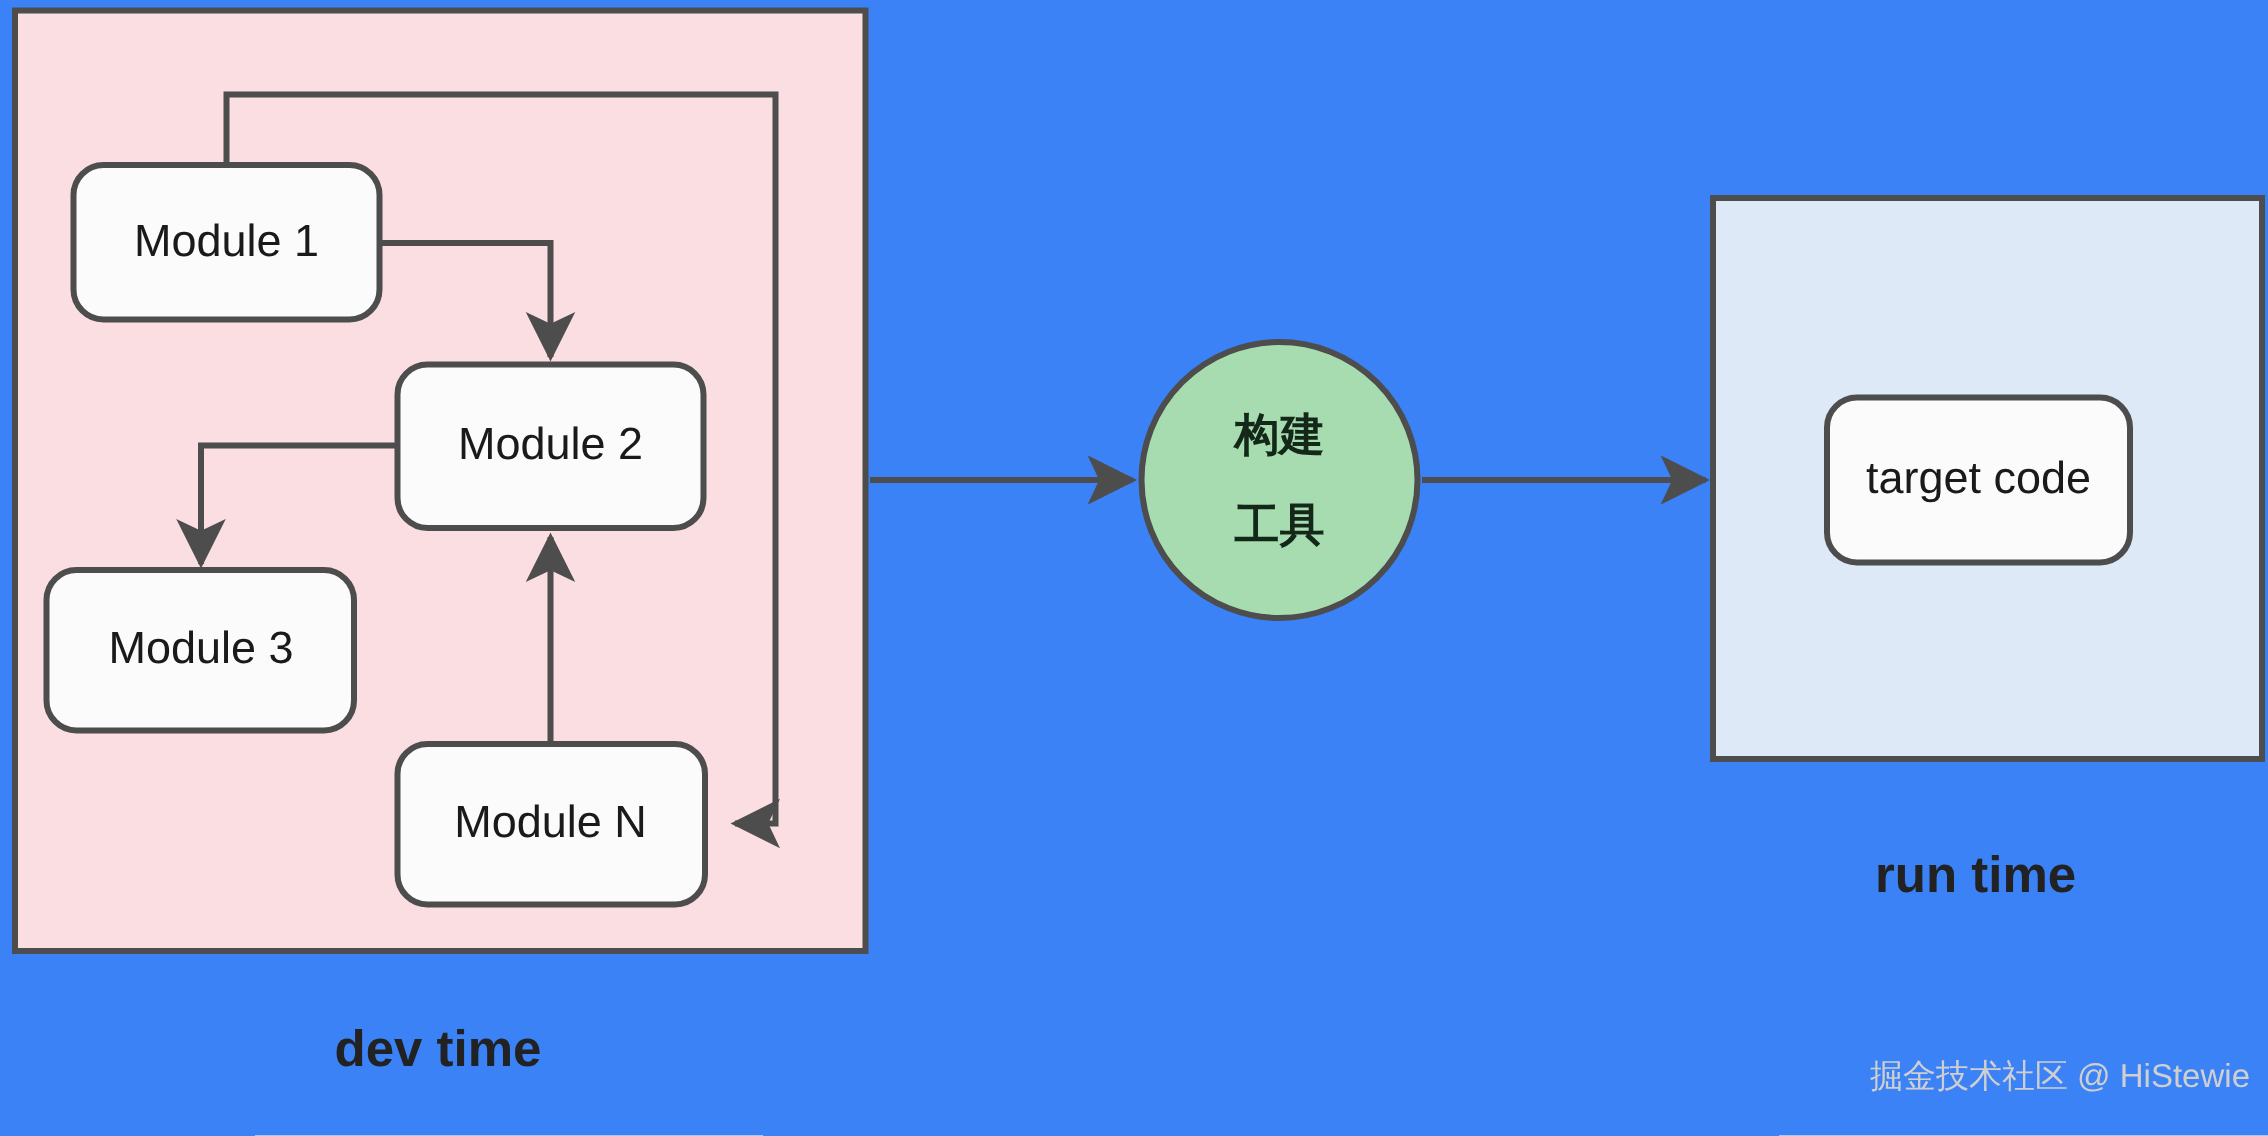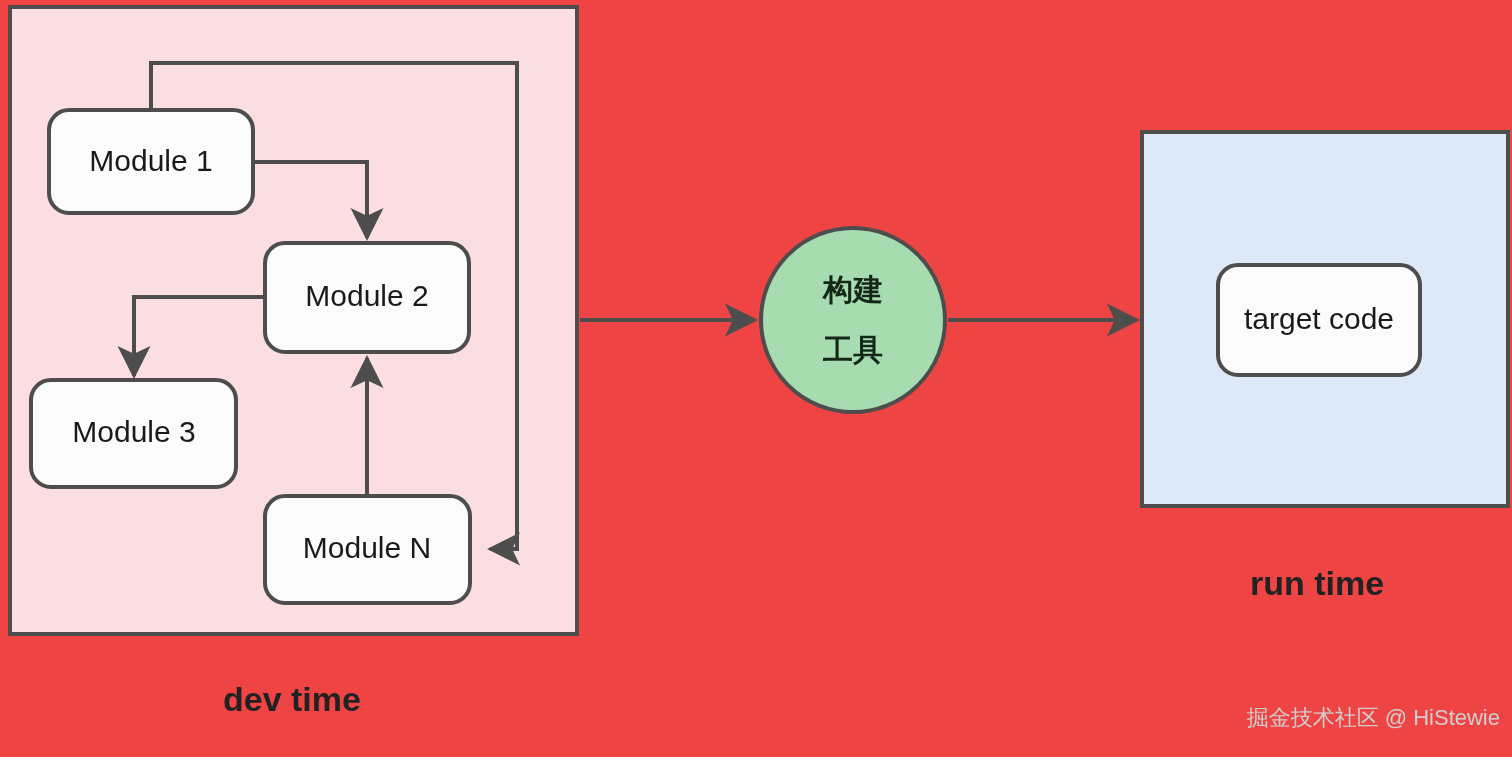--- a/index.html
+++ b/index.html
@@ -7,21 +7,21 @@
     padding: 0;
     background: #ffffff;
   }
   body {
     font-family: "Liberation Sans", "DejaVu Sans", sans-serif;
   }
   #stage {
     position: relative;
     width: 1512px;
     height: 757px;
-    background: #ef4444;
+    background: #3b82f6;
     overflow: hidden;
   }
   #diagram {
     position: absolute;
     left: 0;
     top: 0;
     width: 1512px;
     height: 757px;
   }
   .node-label {

